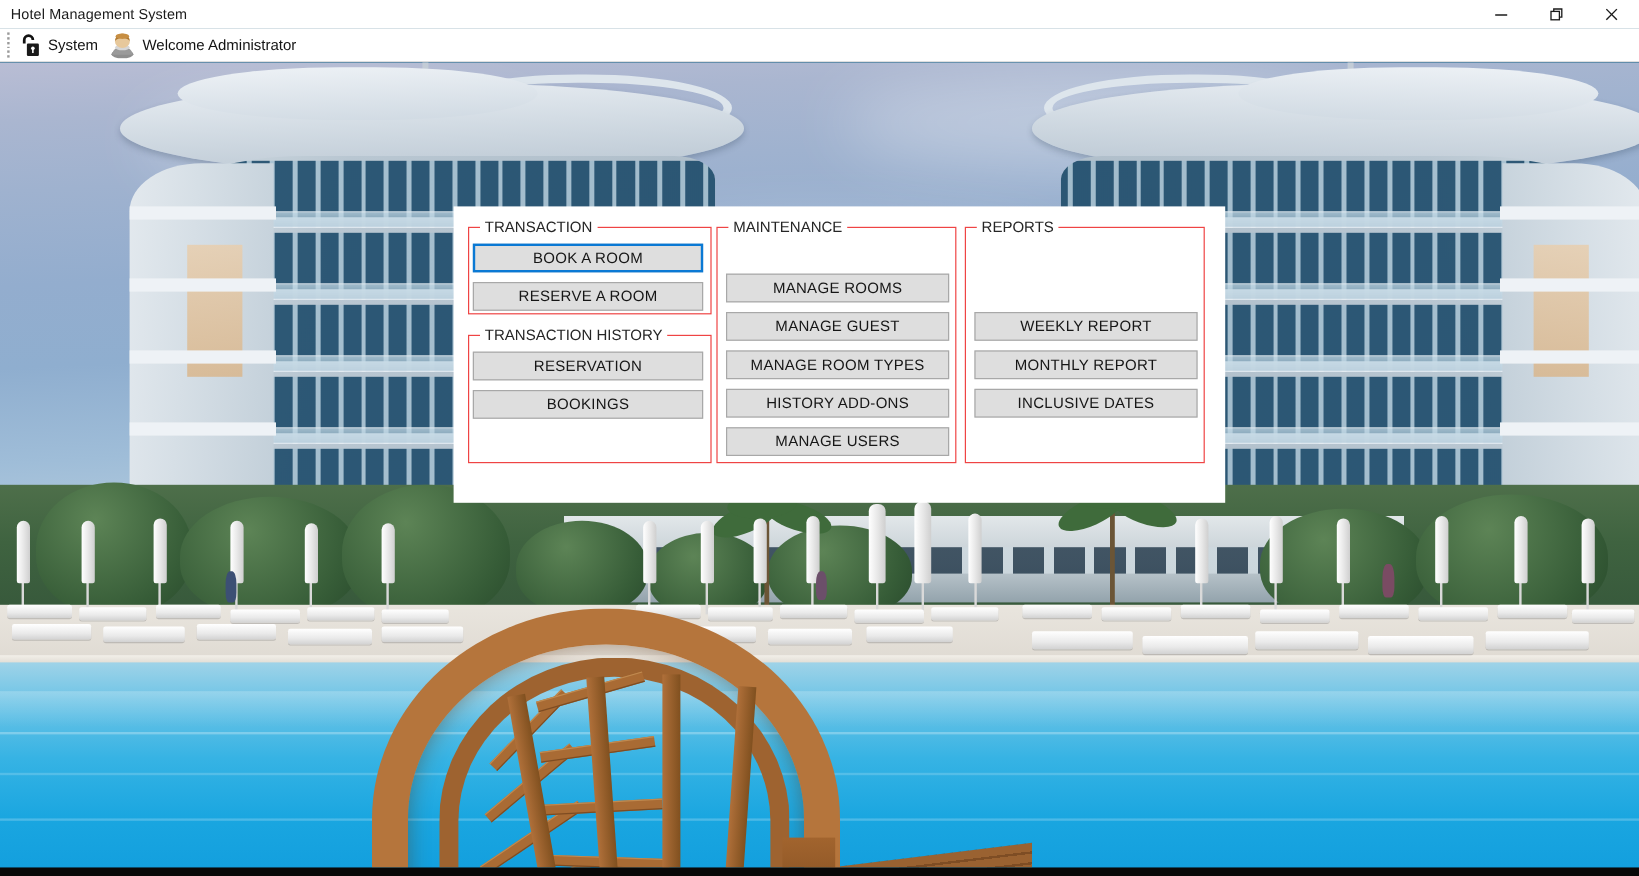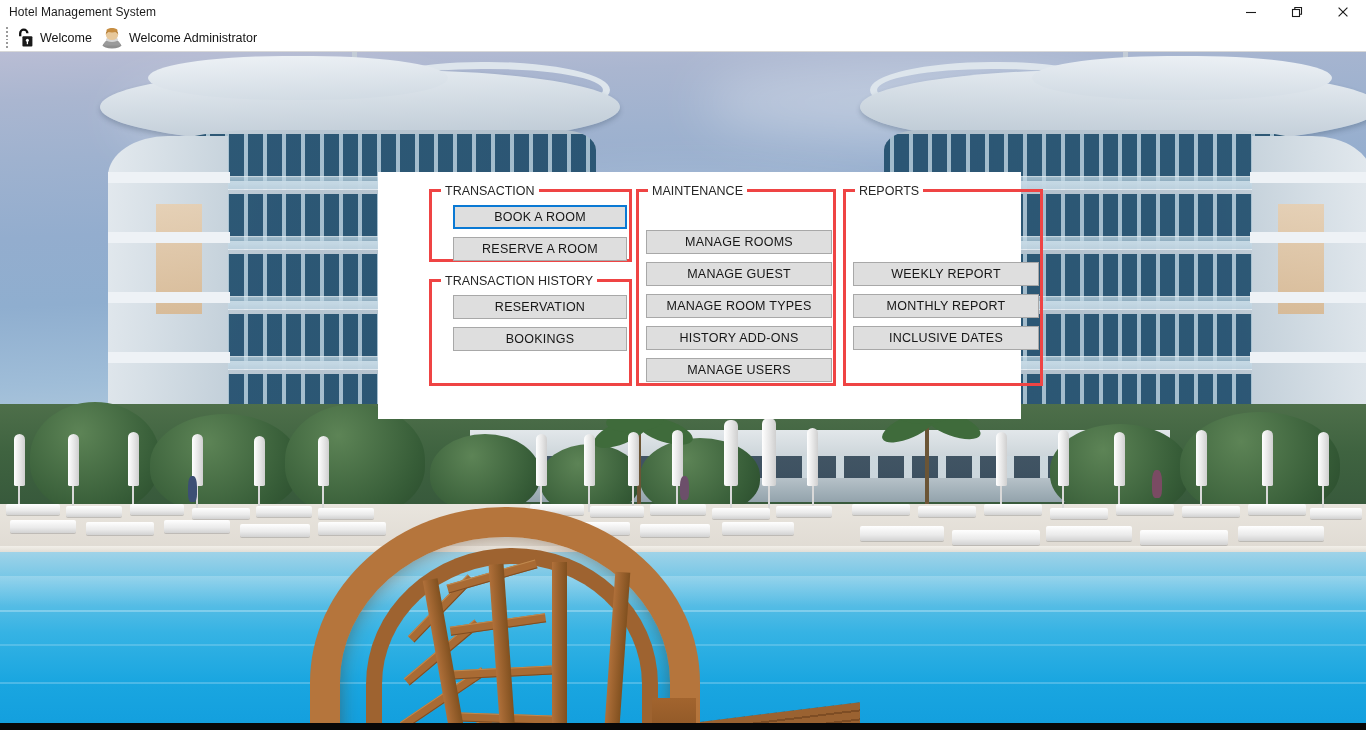--- a/index.html
+++ b/index.html
@@ -361,22 +361,21 @@
   
   .panel {
     position: absolute;
     left: 378px; top: 172px;
     width: 643px; height: 247px;
     background: #ffffff;
   }
 
   .group {
     position: absolute;
-    border: 3px solid #ef4444;
-    margin-left: 39px;
+    border: 1px solid #ef4444;
   }
   .group > .legend {
     position: absolute;
     top: -8px; left: 9px;
     background: #ffffff;
     padding: 0 4px;
     font-size: 12.5px;
     color: #262626;
     white-space: nowrap;
   }
@@ -394,21 +393,21 @@
     color: #161616;
     font-family: "Liberation Sans", sans-serif;
     font-size: 12.5px;
     letter-spacing: .25px;
     display: flex;
     align-items: center;
     justify-content: center;
     white-space: nowrap;
     cursor: default;
   }
-  .btn.wide   { left: 21px;  width: 174px; }
+  .btn.wide   { left: 3px;  width: 192px; }
   .btn.wide2  { left: 7px;  width: 186px; }
   .btn.focus {
     border: 2px solid #0a79d4;
     background: #dedede;
   }
 </style>
 </head>
 <body>
 
 <div id="app">
@@ -448,21 +447,21 @@
         <i></i>
     </div>
 
     <div class="tb-item">
       <svg class="tb-ico" width="20" height="22" viewBox="0 0 20 22">
         <path d="M5.2 9.2 V6.3 a3.6 3.6 0 0 1 7.2 0" fill="none" stroke="#121212" stroke-width="2.3"></path>
         <rect x="7.4" y="9.2" width="10" height="10.4" rx="1" fill="#1a1a1a"></rect>
         <circle cx="12.4" cy="13.3" r="1.5" fill="#ffffff"></circle>
         <rect x="11.75" y="13.9" width="1.3" height="3.3" fill="#ffffff"></rect>
       </svg>
-      <span class="tb-label">Welcome</span>
+      <span class="tb-label">System</span>
     </div>
 
     <div class="tb-item">
       <svg class="tb-ico" width="24" height="22" viewBox="0 0 24 22">
         <ellipse cx="12" cy="18.2" rx="9.2" ry="3.4" fill="#8e8e8e"></ellipse>
         <path d="M3.6 18.6 c0-4.3 3.9-6.7 8.4-6.7 s8.4 2.4 8.4 6.7 z" fill="#9a9a9a"></path>
         <ellipse cx="12" cy="12.4" rx="6" ry="2.5" fill="#d6d6d6"></ellipse>
         <ellipse cx="12" cy="7.6" rx="6.2" ry="5.4" fill="#e7c89b"></ellipse>
         <path d="M5.8 7.2 C6.2 2.4 10 1.2 12 1.2 s5.8 1.2 6.2 6 c-2-2-3.4-2.6-6.2-2.6 s-4.2 .6-6.2 2.6 z" fill="#b07a33"></path>
         <ellipse cx="12" cy="3.2" rx="5.6" ry="2.2" fill="#c78e42"></ellipse>

